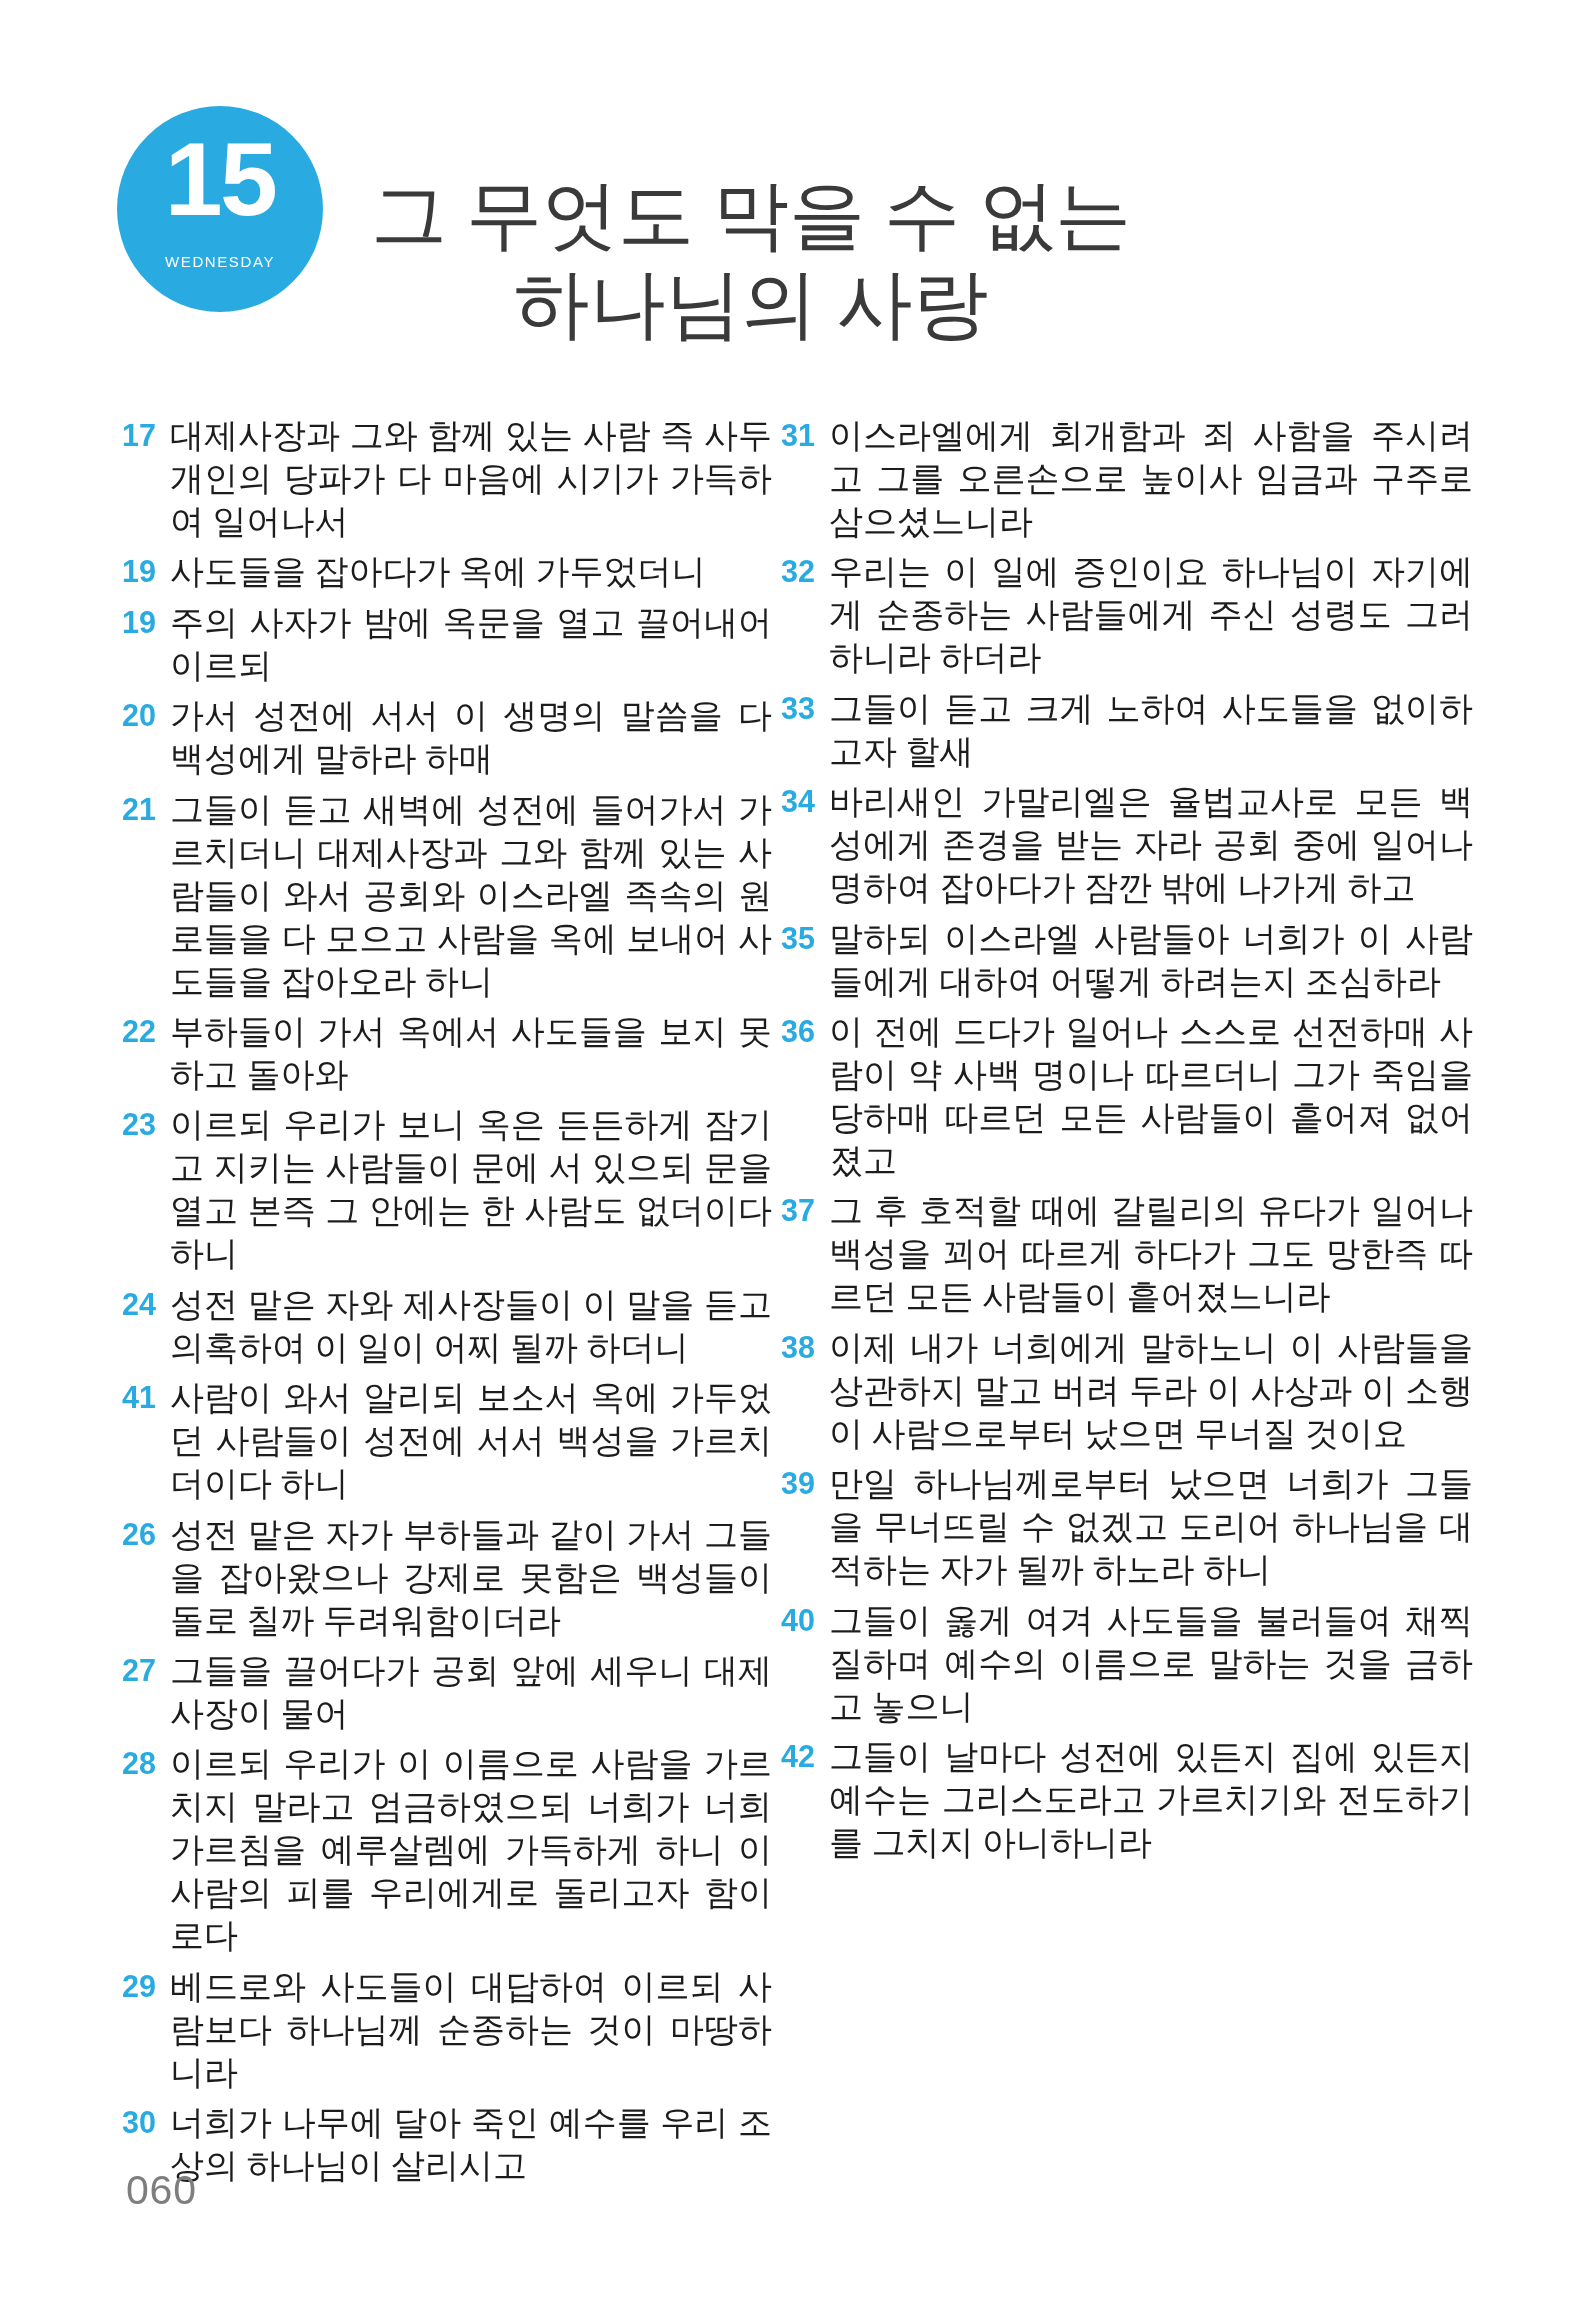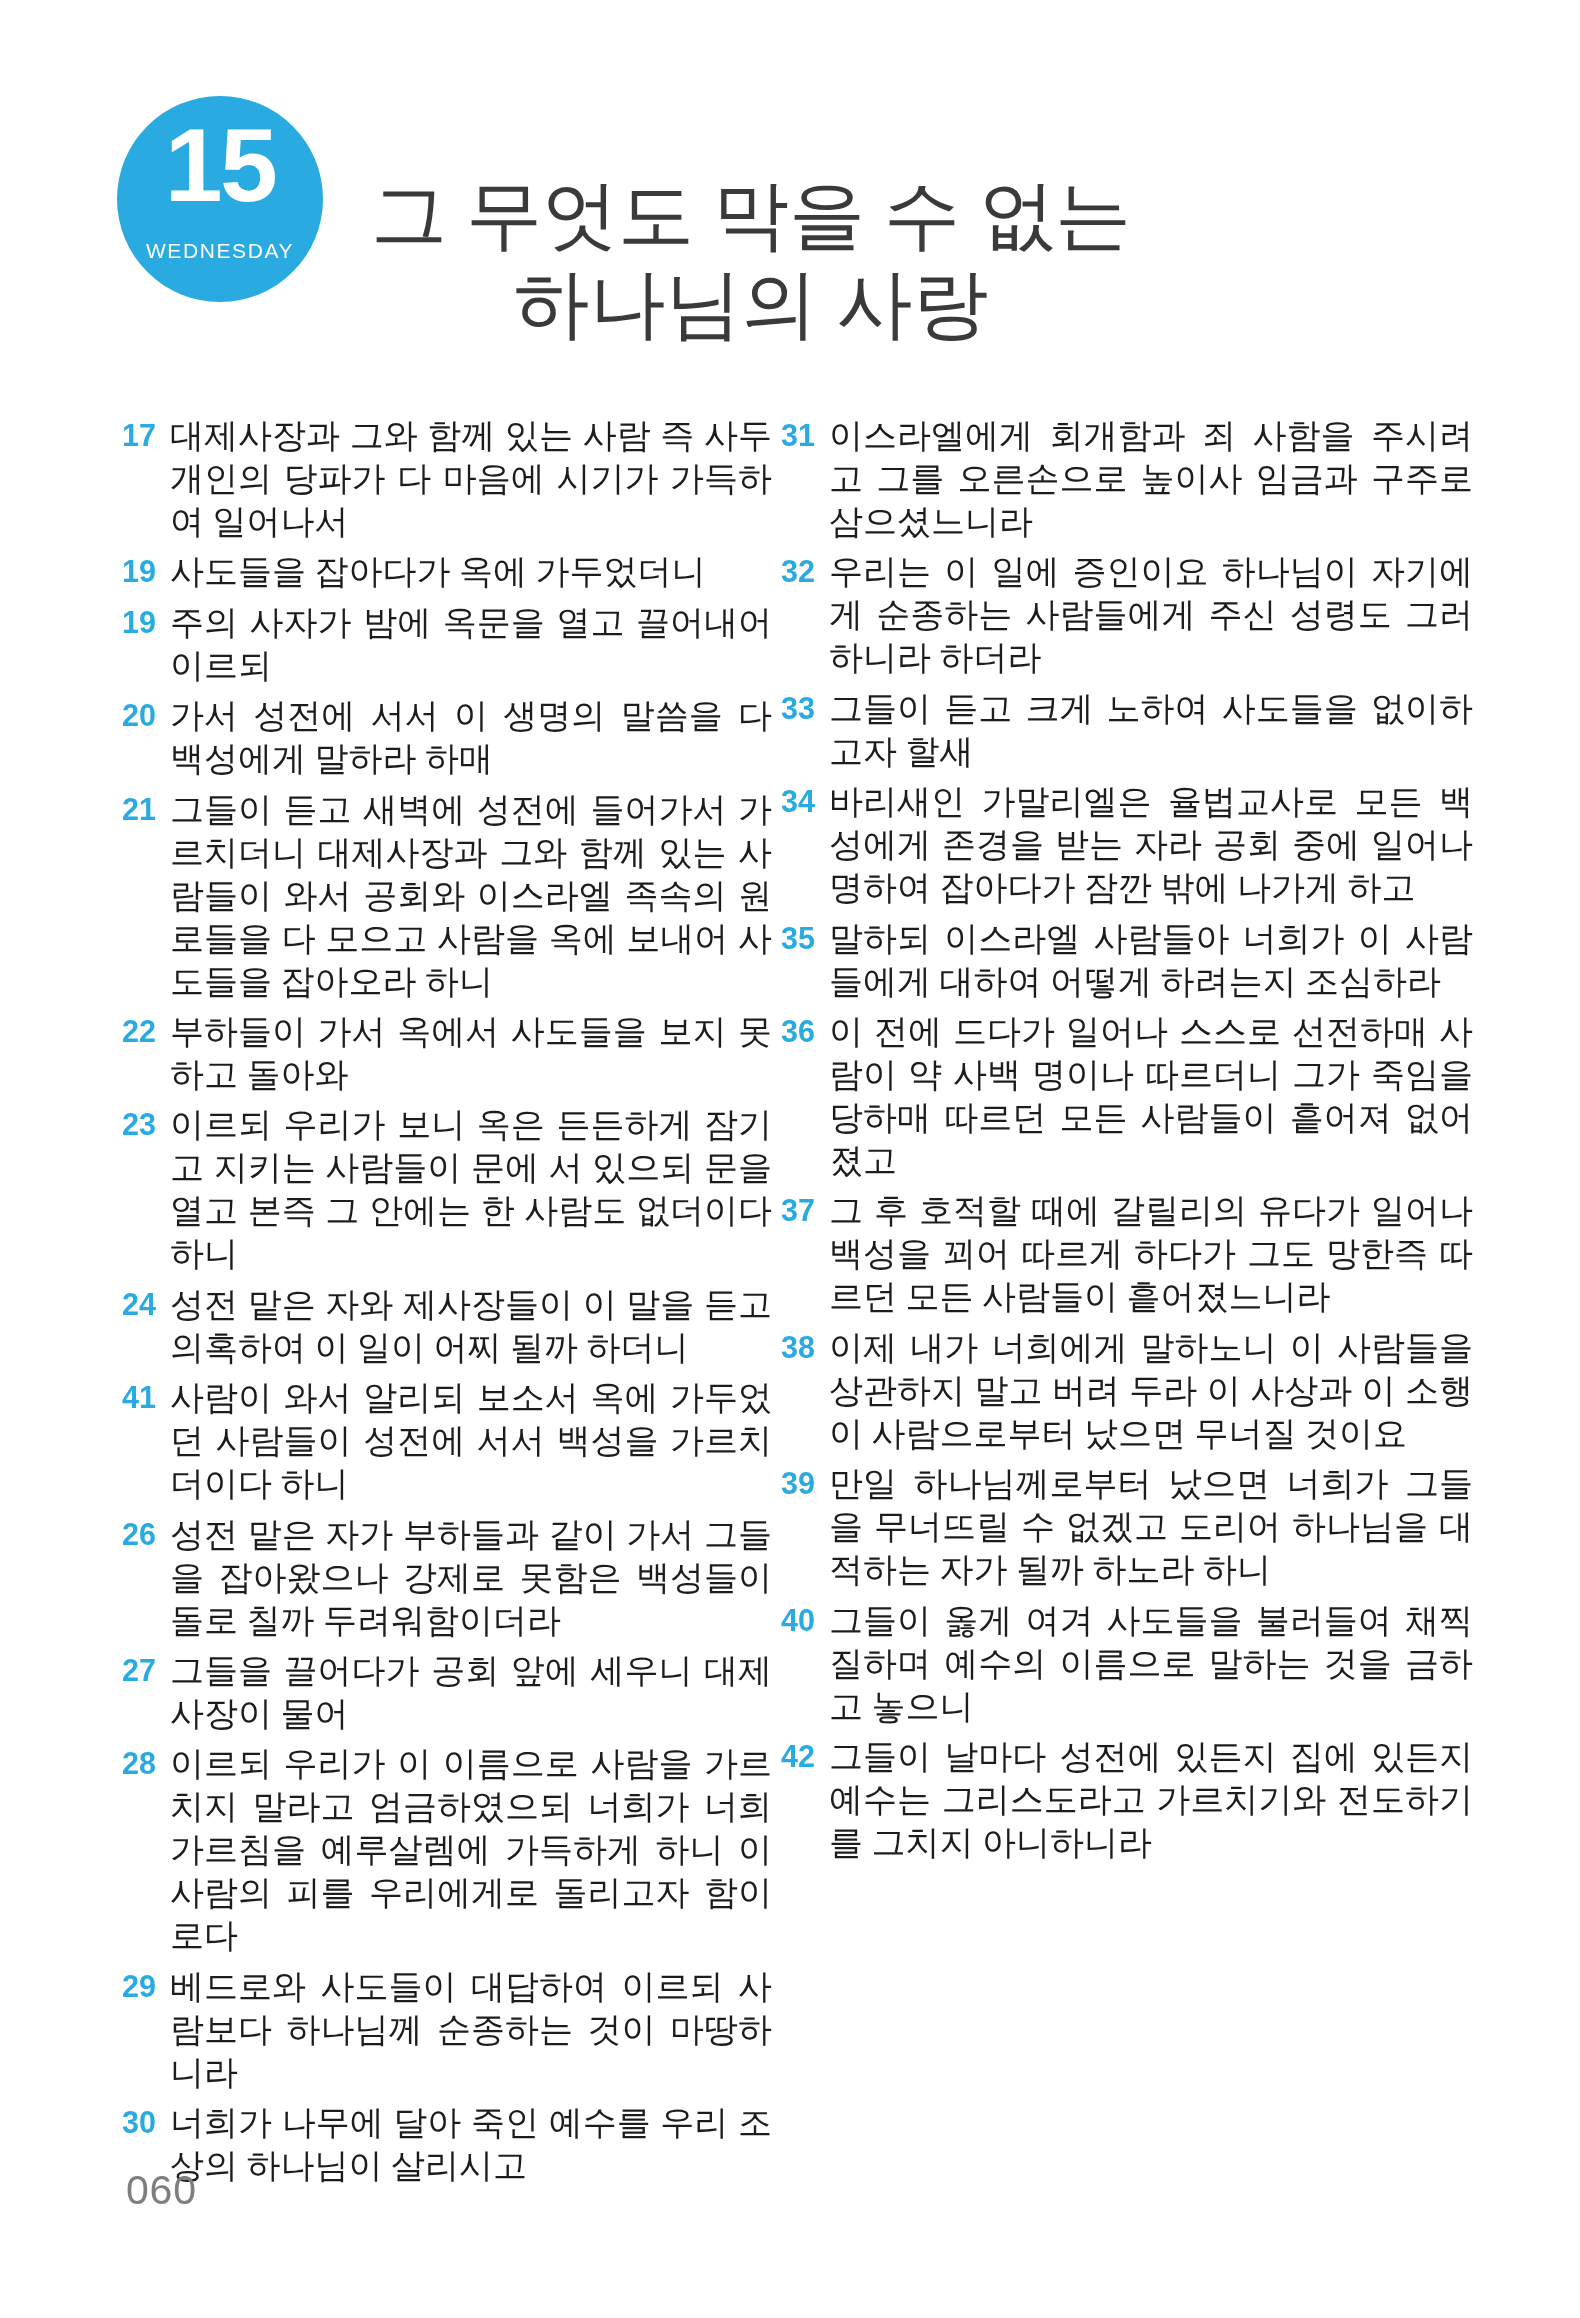--- a/index.html
+++ b/index.html
@@ -12,32 +12,32 @@
   html,body{margin:0;padding:0;background:#e8e8e8;}
   .page{
     position:relative;
     width:1581px;height:2319px;
     background:#ffffff;
     font-family:"Liberation Sans",sans-serif;
     overflow:hidden;
   }
   
   .day-circle{
-    position:absolute;left:117px;top:96px;
+    position:absolute;left:117px;top:106px;
     width:206px;height:206px;border-radius:50%;
     background:var(--accent-blue);
     color:#ffffff;
     display:flex;flex-direction:column;align-items:center;justify-content:center;
     box-sizing:border-box;padding-bottom:21.4px;
   }
   .day-number{
     font-size:104px;font-weight:bold;line-height:1;letter-spacing:-2.5px;
   }
   .day-name{
-    font-size:21px;font-weight:400;letter-spacing:1.6px;margin-top:22px;
+    font-size:15px;font-weight:400;letter-spacing:1.6px;margin-top:22px;
   }
   
   .header-meta{
     position:absolute;left:375px;top:120px;
     display:flex;align-items:baseline;gap:13px;white-space:nowrap;
     font-weight:bold;
   }
   .reference{color:var(--accent-blue);font-size:40px;}
   .reading-plan{color:var(--meta-text);font-size:33px;}
   

